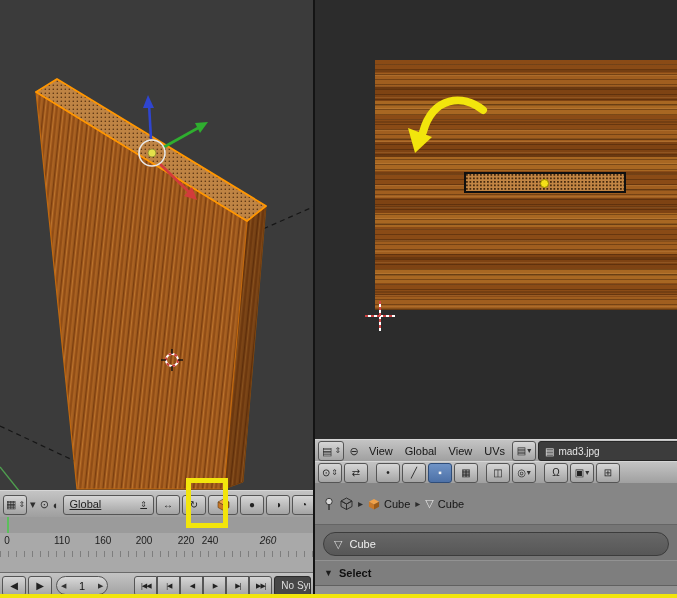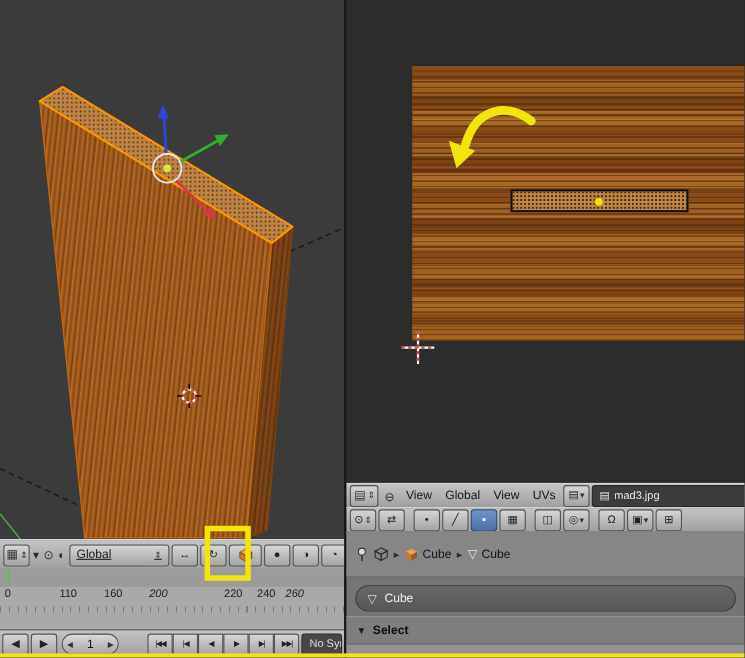--- a/index.html
+++ b/index.html
@@ -189,23 +189,23 @@
     </div>
 
     <div class="tl-strip">
       <div class="frame-line"></div>
     </div>
 
     <div class="tl-ruler">
       <span class="rlabel" style="left:-6px;">0</span>
       <span class="rlabel" style="left:49px;">110</span>
       <span class="rlabel" style="left:90px;">160</span>
-      <span class="rlabel" style="left:131px;font-style:italic;">200</span>
-      <span class="rlabel" style="left:173px;margin-left:26px;">220</span>
-      <span class="rlabel" style="left:229px;">240</span>
+      <span class="rlabel" style="left:131px;">200</span>
+      <span class="rlabel" style="left:173px;">220</span>
+      <span class="rlabel" style="left:197px;">240</span>
       <span class="rlabel" style="left:255px;font-style:italic;">260</span>
     </div>
 
     <div class="tl-header">
       <div class="ibtn">
         <span>◀</span>
       </div>
       <div class="ibtn">
         <span>▶</span>
       </div>

